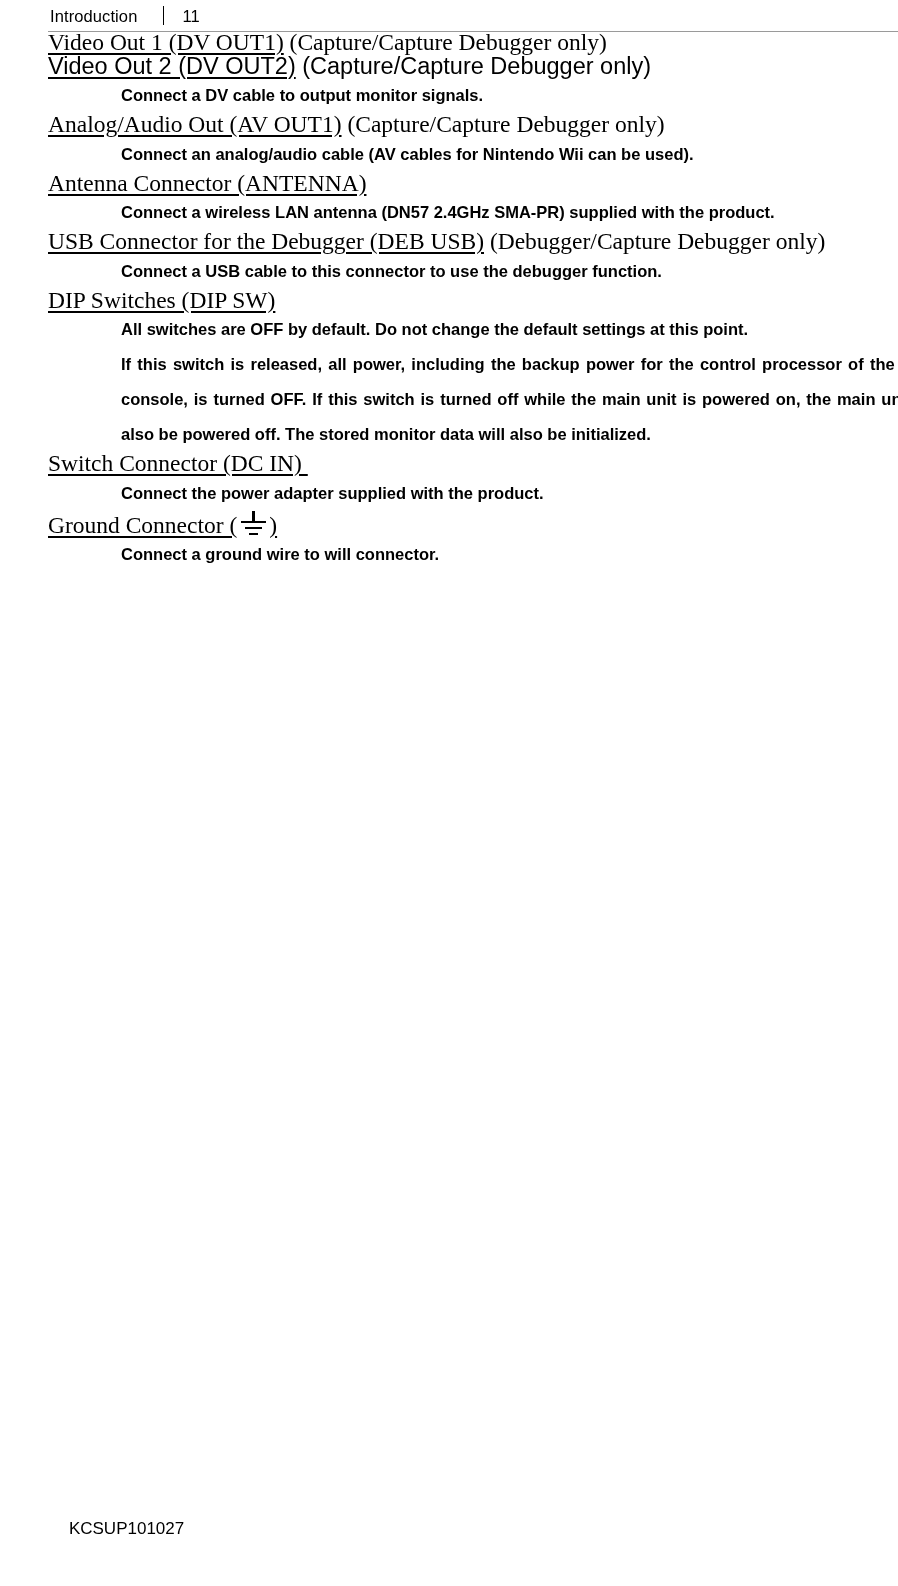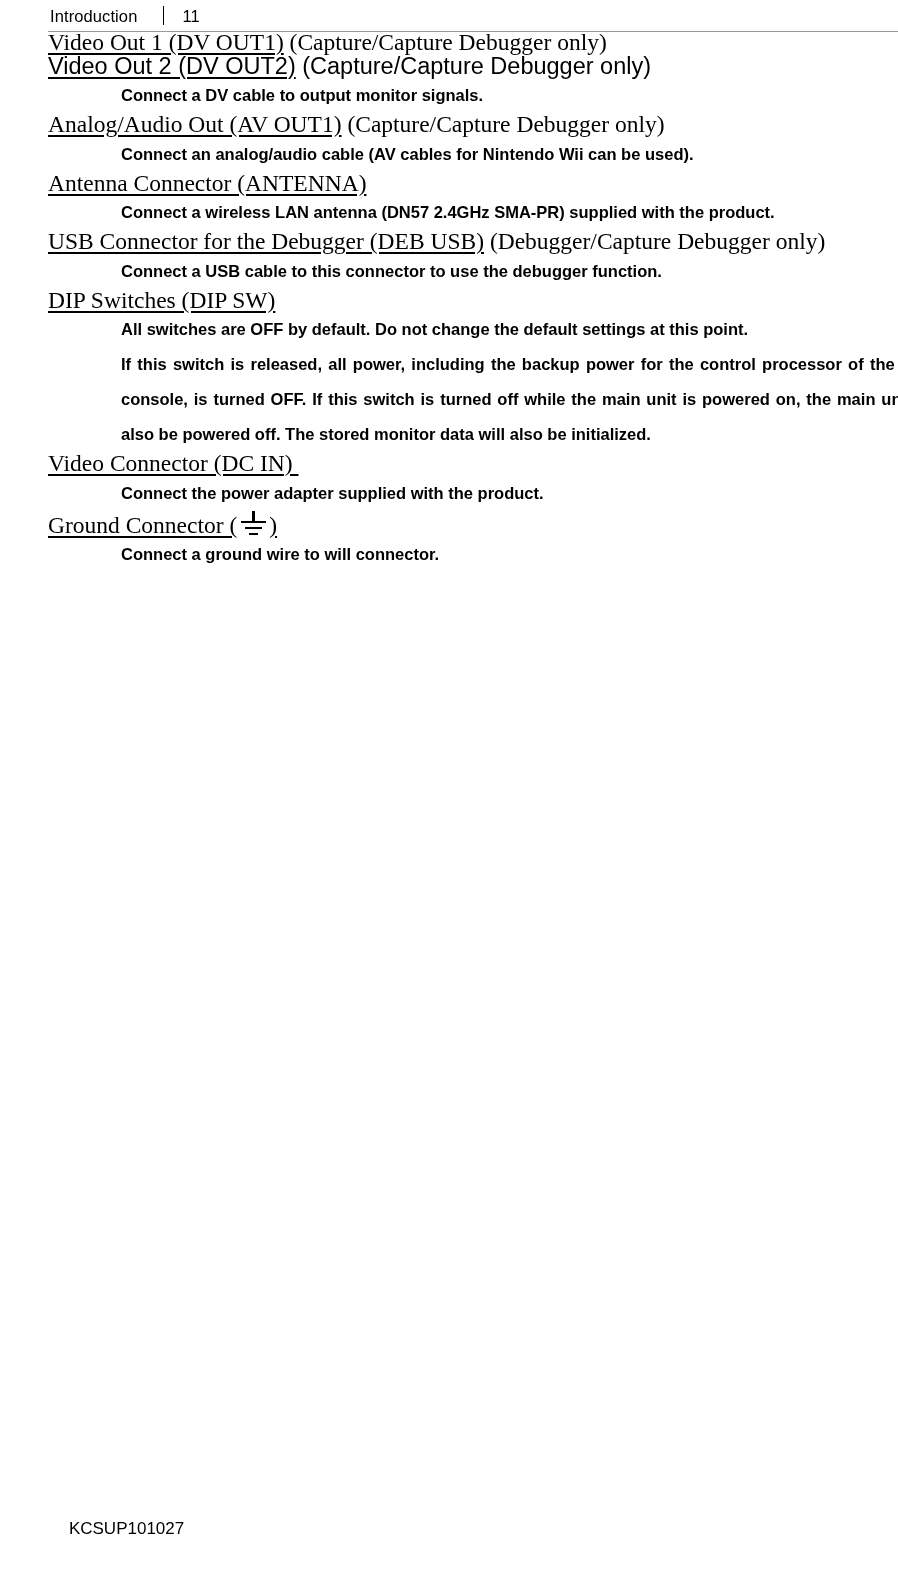--- a/index.html
+++ b/index.html
@@ -172,21 +172,21 @@
     <p class="body-text body-gap">Connect a wireless LAN antenna (DN57 2.4GHz SMA-PR) supplied with the product.</p>
 
     <h2 class="section-heading heading-block heading-justify sp-h-top"><span class="u">USB Connector for the Debugger (DEB USB)</span><span> (Debugger/Capture Debugger only)</span></h2>
     <p class="body-text body-gap-sm">Connect a USB cable to this connector to use the debugger function.</p>
 
     <h2 class="section-heading heading-block sp-h-top"><span class="u">DIP Switches (DIP SW)</span></h2>
     <p class="body-text body-gap">All switches are OFF by default. Do not change the default settings at this point.</p>
 
     <p class="body-text body-gap">If this switch is released, all power, including the backup power for the control processor of the game console, is turned OFF. If this switch is turned off while the main unit is powered on, the main unit will also be powered off. The stored monitor data will also be initialized.</p>
 
-    <h2 class="section-heading heading-block sp-h-top"><span class="u">Video Connector (DC IN) </span></h2>
+    <h2 class="section-heading heading-block sp-h-top"><span class="u">Switch Connector (DC IN) </span></h2>
     <p class="body-text body-gap">Connect the power adapter supplied with the product.</p>
 
     <h2 class="section-heading heading-block sp-h-top"><span class="u"><span>Ground Connector (</span><span class="ground-symbol"><i class="gs-stem"></i><i class="gs-b1"></i><i class="gs-b2"></i><i class="gs-b3"></i></span><span>)</span></span></h2>
     <p class="body-text body-gap">Connect a ground wire to will connector.</p>
 
   </div>
 
   <div class="page-footer">
     <span>KCSUP101027</span>
   </div>

